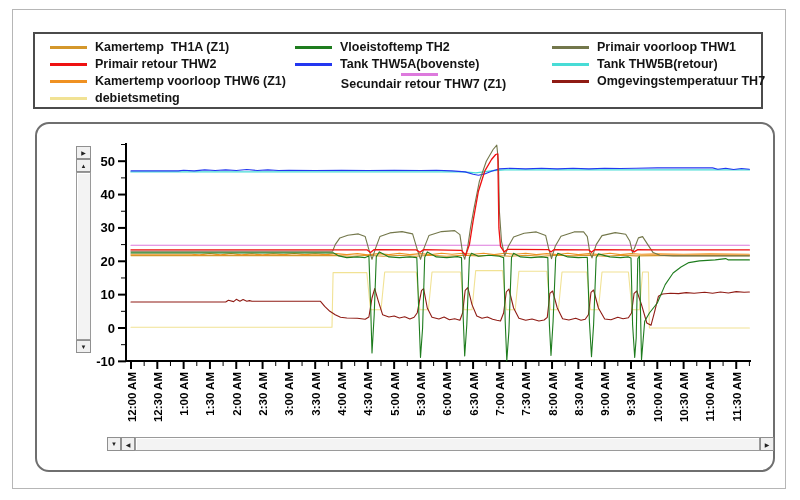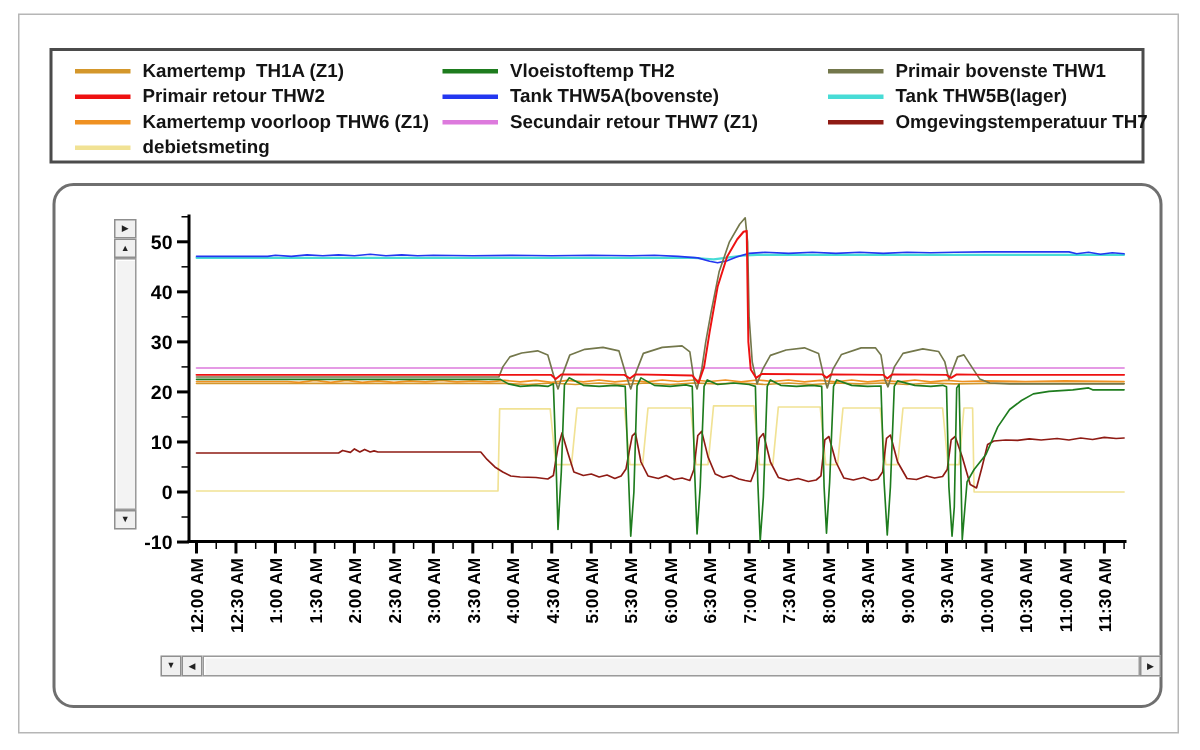--- a/index.html
+++ b/index.html
@@ -21,26 +21,26 @@
 </style>
 </head>
 <body>
 
 <div class="page">
   <div class="outer-border"></div>
 
   <div class="legend" id="legend">
       <div class="legend-item" style="grid-area: 1 / 1;"><span class="swatch" style="background: rgb(212, 151, 43);"></span><span>Kamertemp  TH1A (Z1)</span></div>
       <div class="legend-item" style="grid-area: 1 / 2;"><span class="swatch" style="background: rgb(30, 124, 30);"></span><span>Vloeistoftemp TH2</span></div>
-      <div class="legend-item" style="grid-area: 1 / 3;"><span class="swatch" style="background: rgb(115, 119, 75);"></span><span>Primair bovenste THW1</span></div>
+      <div class="legend-item" style="grid-area: 1 / 3;"><span class="swatch" style="background: rgb(115, 119, 75);"></span><span>Primair voorloop THW1</span></div>
       <div class="legend-item" style="grid-area: 2 / 1;"><span class="swatch" style="background: rgb(238, 17, 17);"></span><span>Primair retour THW2</span></div>
       <div class="legend-item" style="grid-area: 2 / 2;"><span class="swatch" style="background: rgb(35, 55, 240);"></span><span>Tank THW5A(bovenste)</span></div>
-      <div class="legend-item" style="grid-area: 2 / 3;"><span class="swatch" style="background: rgb(72, 220, 214);"></span><span>Tank THW5B(lager)</span></div>
+      <div class="legend-item" style="grid-area: 2 / 3;"><span class="swatch" style="background: rgb(72, 220, 214);"></span><span>Tank THW5B(retour)</span></div>
       <div class="legend-item" style="grid-area: 3 / 1;"><span class="swatch" style="background: rgb(239, 145, 34);"></span><span>Kamertemp voorloop THW6 (Z1)</span></div>
-      <div class="legend-item" style="grid-area: 3 / 2;"><span class="swatch" style="background: rgb(221, 122, 221);"></span><span>Secundair retour THW7 (Z1)</span></div>
+      <div class="legend-item" style="grid-area: 3 / 2; flex-direction: column;"><span class="swatch" style="background: rgb(221, 122, 221);"></span><span>Secundair retour THW7 (Z1)</span></div>
       <div class="legend-item" style="grid-area: 3 / 3; justify-content: space-between;"><span class="swatch" style="background: rgb(143, 27, 20);"></span><span>Omgevingstemperatuur TH7</span></div>
       <div class="legend-item" style="grid-area: 4 / 1; text-align: center;"><span class="swatch" style="background: rgb(241, 226, 148);"></span><span>debietsmeting</span></div>
     </div>
 
   <div class="panel"></div>
 
   <svg id="chart" width="800" height="500">
       <line x1="126" y1="143" x2="126" y2="362" stroke="#000" stroke-width="2"></line>
       <line x1="125" y1="361" x2="751" y2="361" stroke="#000" stroke-width="2"></line>
       <line x1="118" x2="126" y1="361.36" y2="361.36" stroke="#000" stroke-width="2"></line>

